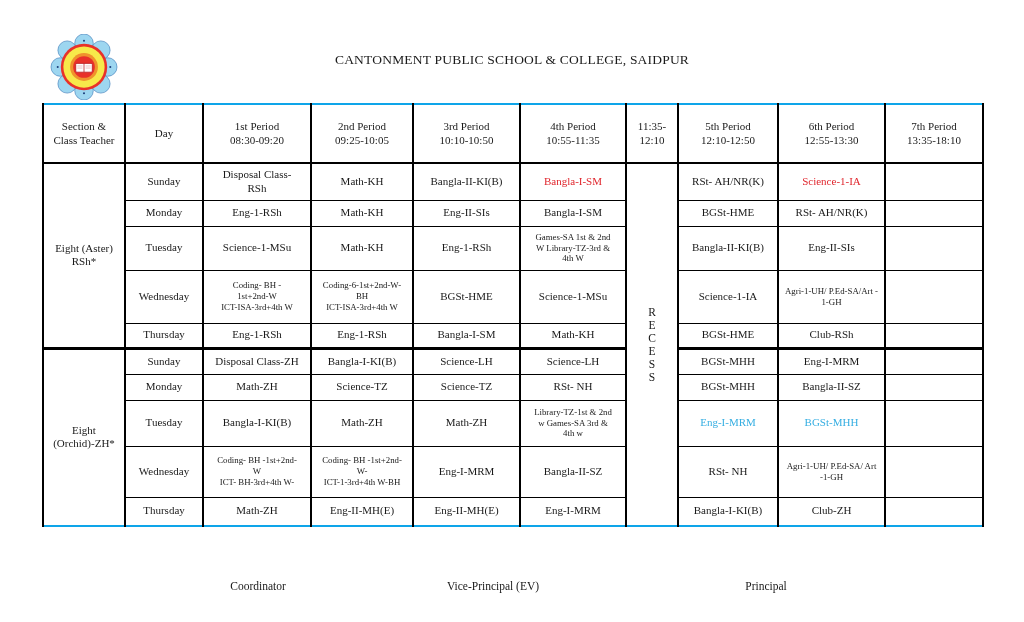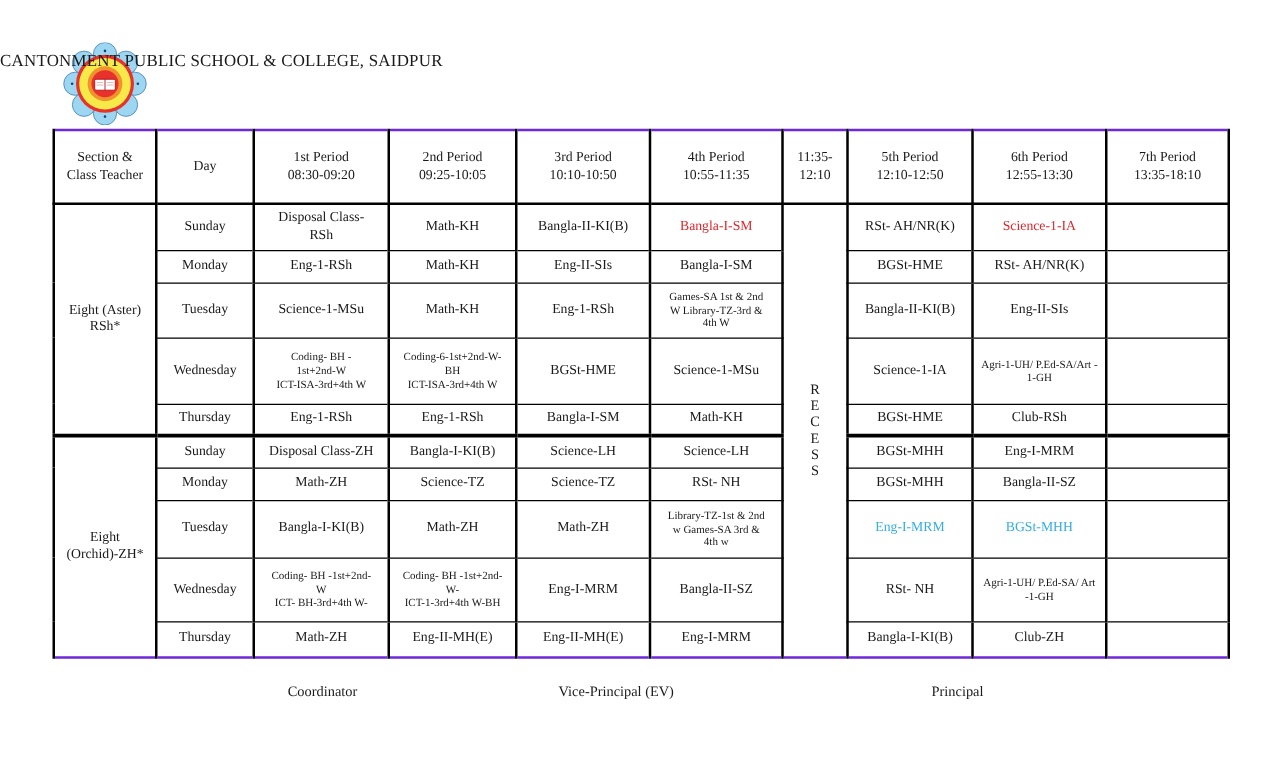--- a/index.html
+++ b/index.html
@@ -2,46 +2,46 @@
 <html><head>
 <meta charset="utf-8">
 <style>
   html,body{margin:0;padding:0;}
   body{
     width:1024px;height:622px;position:relative;background:#ffffff;
     font-family:"Liberation Serif","DejaVu Serif",serif;color:#1a1a1a;
     overflow:hidden;
   }
   
-  .doc-header{position:absolute;top:41px;left:0;width:100%;text-align:left;}
+  .doc-header{position:absolute;top:52px;left:0;width:100%;text-align:center;}
   .doc-title{font-size:13.5px;letter-spacing:.2px;}
   .doc-sub{font-size:12.5px;margin-top:1px;}
   .logo{position:absolute;left:50px;top:34px;width:68px;height:66px;}
   
   .routine-wrap{position:absolute;left:42px;top:103px;}
   table.routine{
     border-collapse:collapse;table-layout:fixed;width:940px;
     font-size:11px;
   }
   table.routine th, table.routine td{
     border:1px solid #000;border-left-width:2px;border-right-width:2px;
     text-align:center;vertical-align:middle;
     padding:1px 2px;white-space:pre-line;line-height:1.25;
     overflow:hidden;font-weight:normal;
   }
-  table.routine{border:2px solid #6d28d9;}
+  table.routine{border:2px solid #0ea5e9;}
   table.routine thead th{border-bottom-width:2px;height:55px;font-size:11px;}
   tr.section-start td{border-top-width:3px;}
   td.small{font-size:8.8px;line-height:1.3;}
   td.section-cell{font-size:11px;margin-top:16px;}
   td.recess-cell{vertical-align:middle;}
   .recess-letters{display:flex;flex-direction:column;align-items:center;gap:0px;
     font-size:11.5px;line-height:13px;}
   
-  .signatory{position:absolute;top:548px;transform:translateX(-50%);
+  .signatory{position:absolute;top:580px;transform:translateX(-50%);
     font-size:11.5px;white-space:nowrap;}
   .sig-1{left:258px;} .sig-2{left:493px;} .sig-3{left:766px;}
 </style>
 </head>
 <body>
 
 <div class="logo">
   <svg viewBox="0 0 64 64" width="68" height="66" aria-hidden="true">
     <g>
 

